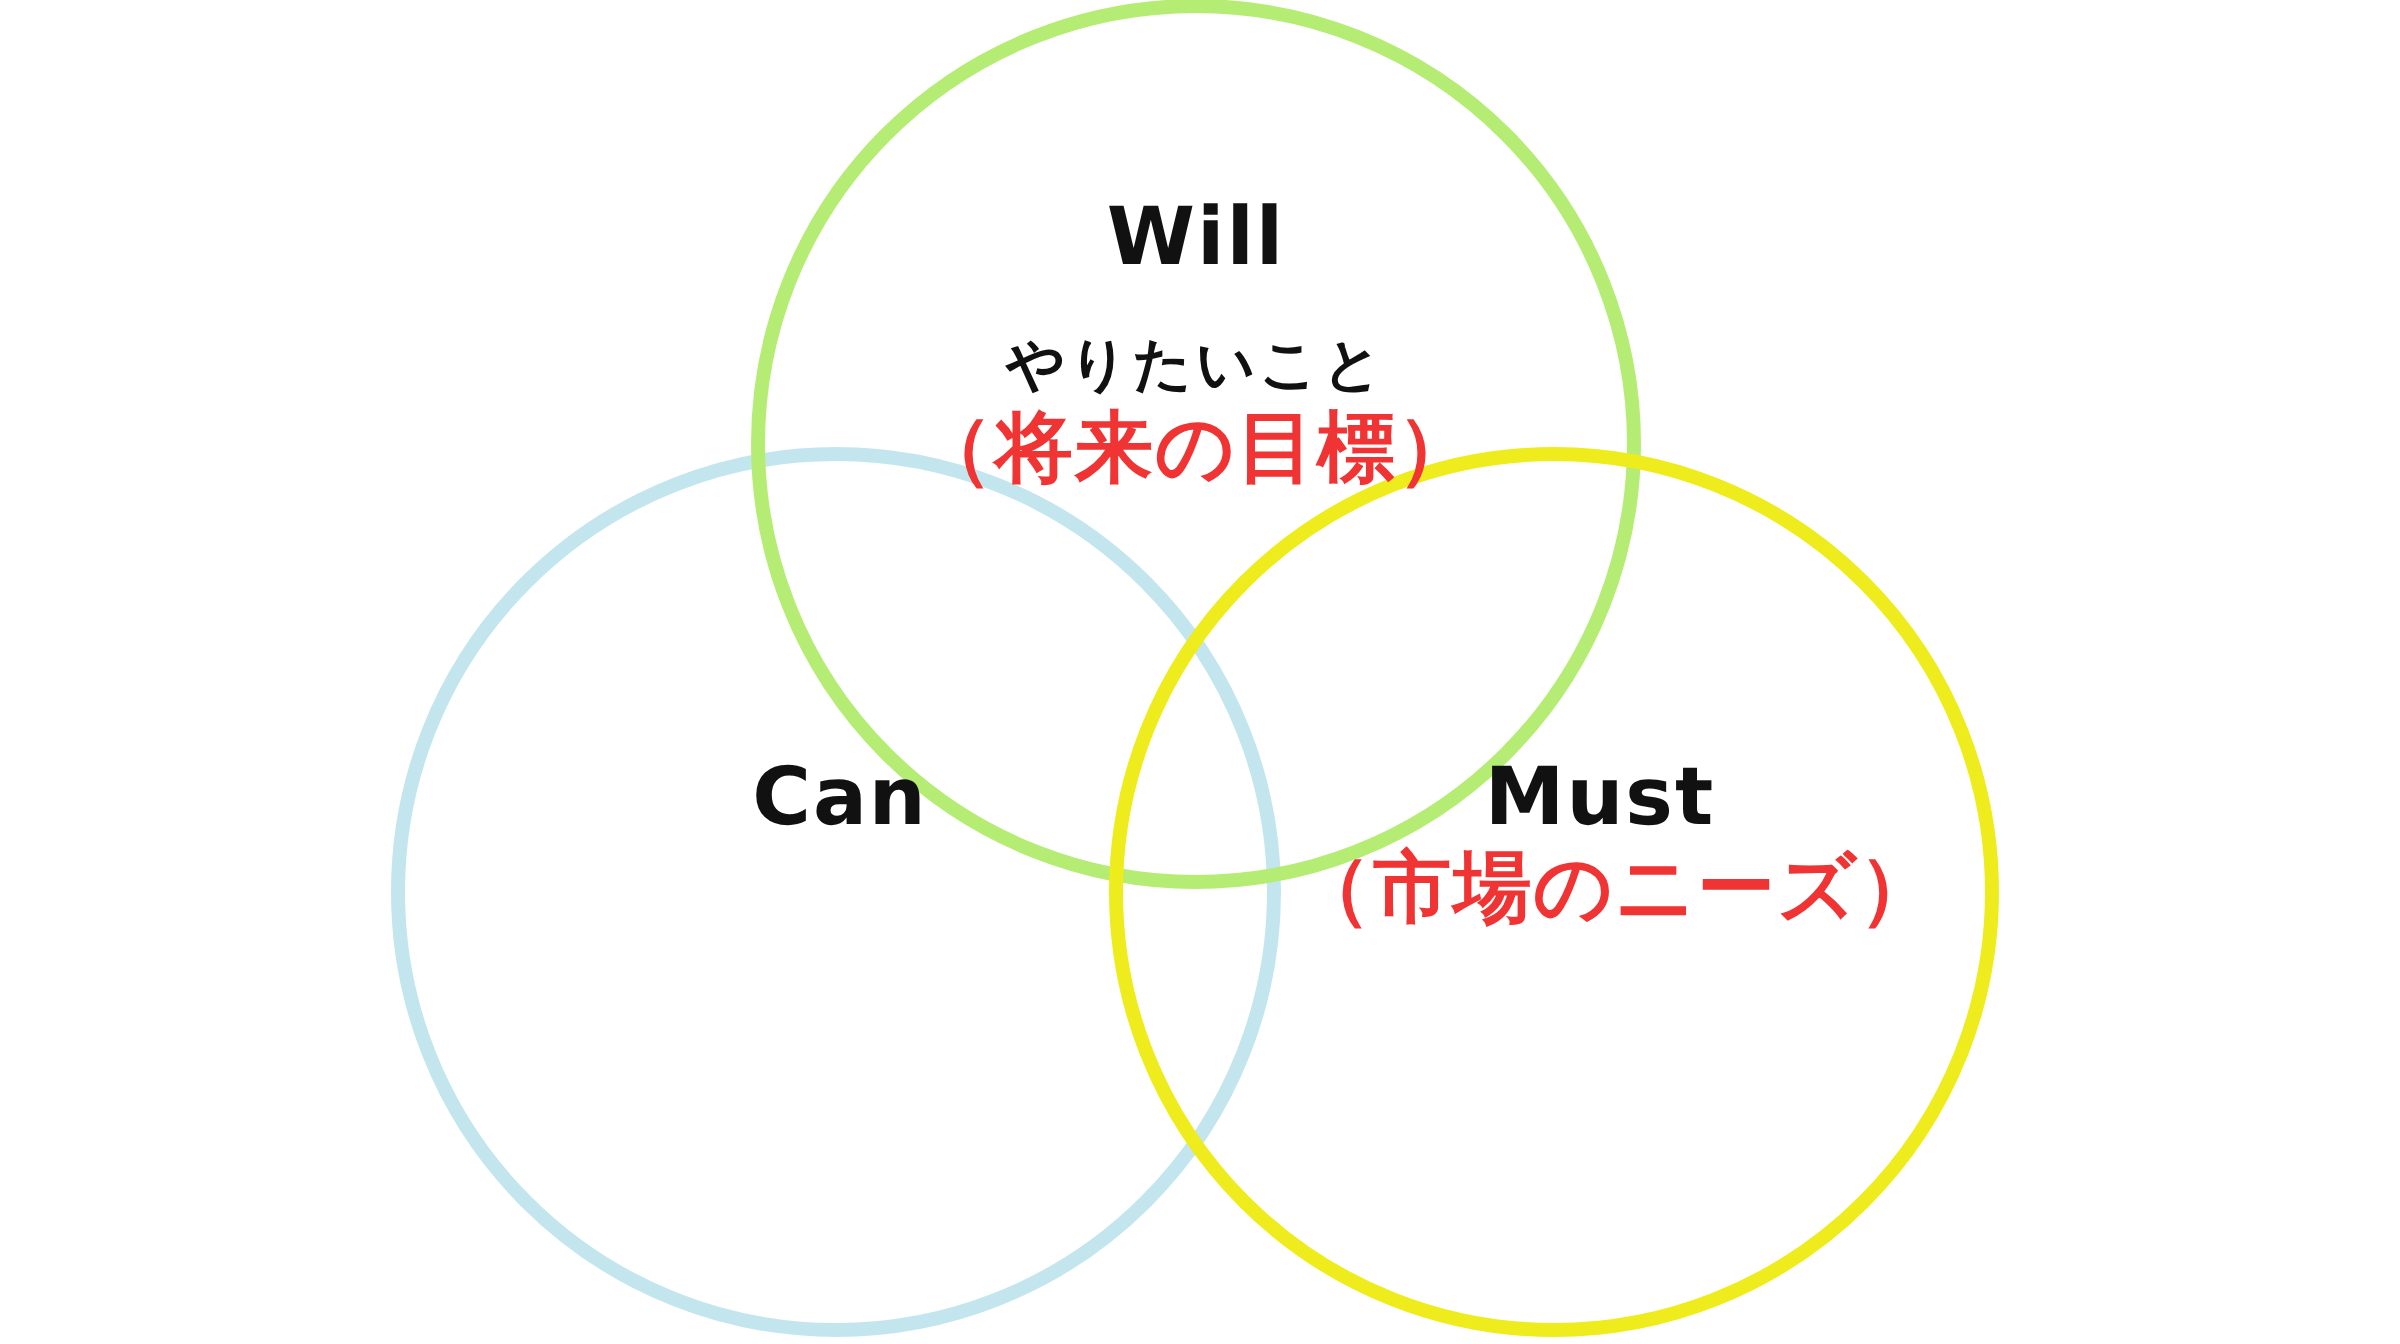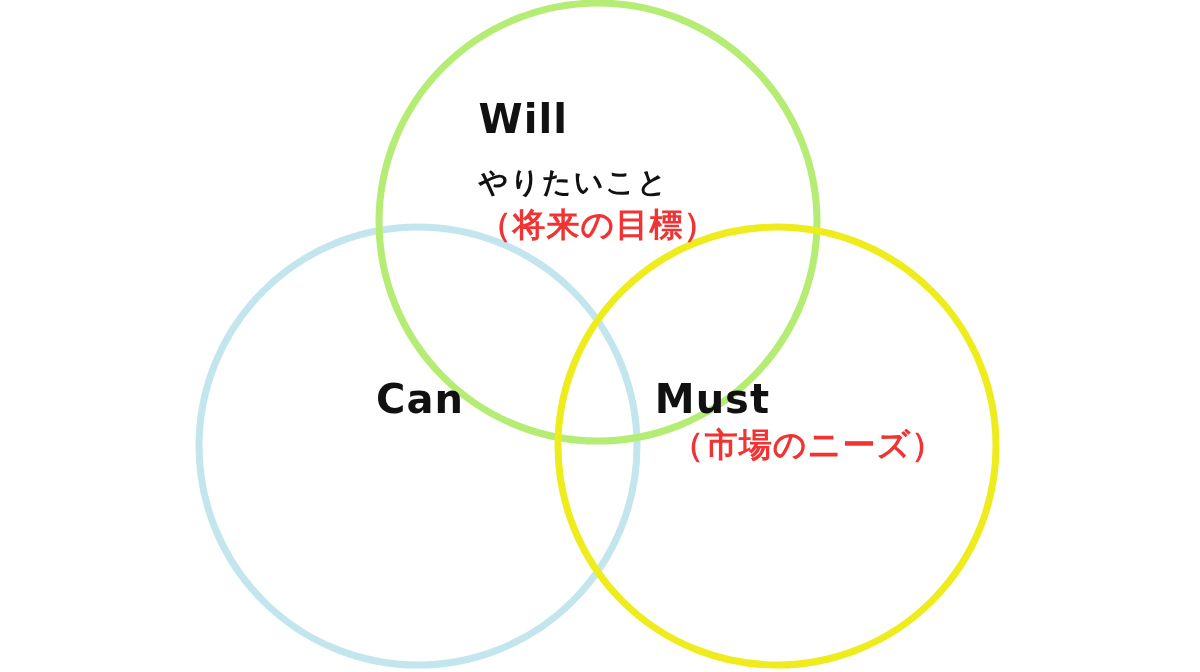--- a/index.html
+++ b/index.html
@@ -1,22 +1,22 @@
 <!DOCTYPE html>
 <html><head>
   <meta charset="utf-8">
   <style>
     html, body { margin: 0; padding: 0; }
     body { width: 1200px; height: 672px; background: #ffffff; position: relative; overflow: hidden;
       font-family: "DejaVu Sans", sans-serif; }
     svg.venn { position: absolute; left: 0; top: 0; }
-    .label { position: absolute; font-weight: bold; transform: translateX(-50%); white-space: nowrap; }
+    .label { position: absolute; text-align: center; font-weight: bold; transform: translateX(-50%); white-space: nowrap; }
     .label .en { font-size: 40px; color: #111111; line-height: 46px; letter-spacing: 1px; }
     .label .jp { font-size: 29px; color: #111111; line-height: 40px; letter-spacing: 2px; margin-top: 20px; }
-    .label .sub { font-size: 33px; line-height: 46px; letter-spacing: 1px; }
+    .label .sub { font-size: 39px; line-height: 46px; letter-spacing: 1px; }
   </style>
 </head>
 <body>
 
 <svg class="venn" width="1200" height="672">
   <circle id="c-can" fill="none" stroke-width="7" cx="418" cy="446" r="219" stroke="#c3e6ee"></circle>
   <circle id="c-will" fill="none" stroke-width="7" cx="598" cy="222" r="219" stroke="#b5ec74"></circle>
   <circle id="c-must" fill="none" stroke-width="7" cx="777" cy="446" r="219" stroke="#efec1e"></circle>
 </svg>
 

